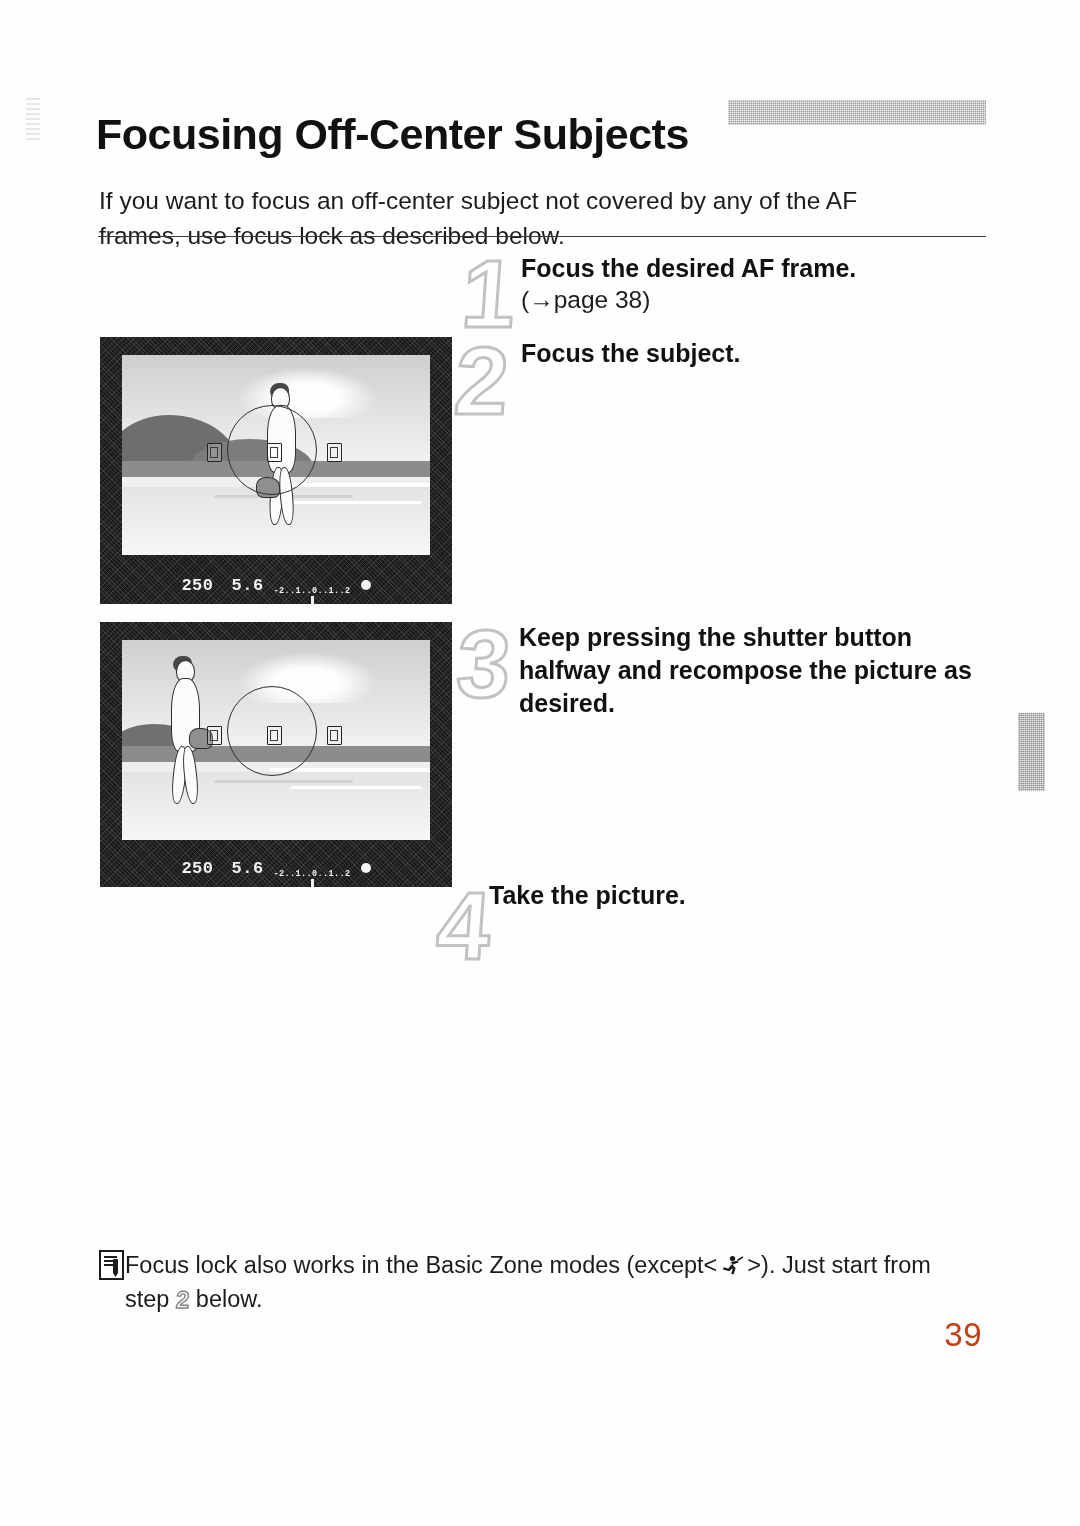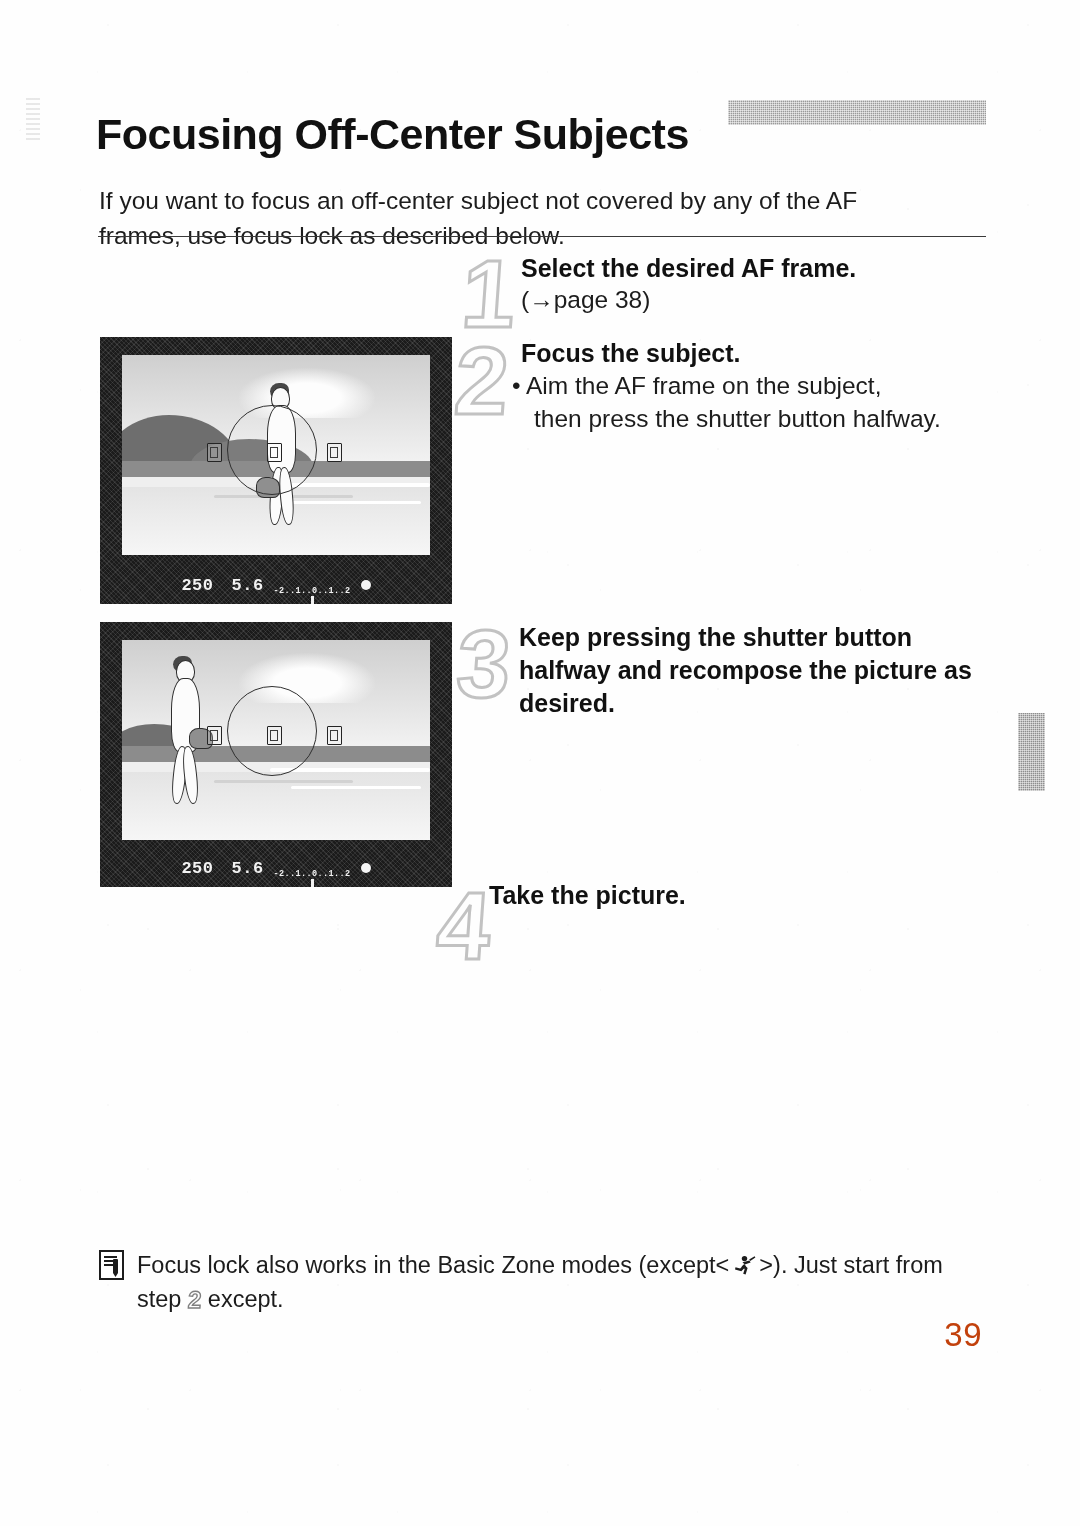--- a/index.html
+++ b/index.html
@@ -338,21 +338,21 @@
     position: absolute;
     right: 4px;
     top: 7px;
     width: 5px;
     height: 18px;
     background: #1c1c1c;
     border-radius: 1px 1px 0 0;
     clip-path: polygon(0 0, 100% 0, 100% 78%, 50% 100%, 0 78%);
   }
   .note-text {
-    margin-left: 38px;
+    margin-left: 26px;
     font-size: 23.5px;
     line-height: 34px;
     color: #1c1c1c;
   }
   .sports-icon {
     display: inline-block;
     width: 26px;
     height: 22px;
     position: relative;
     vertical-align: -4px;
@@ -390,28 +390,24 @@
 
   <p class="intro">If you want to focus an off-center subject not covered by any of the AF frames, use focus lock as described below.</p>
 
   <div class="rule"></div>
 
   <div class="step-num num1">1</div>
   <div class="step-num num2">2</div>
   <div class="step-num num3">3</div>
   <div class="step-num num4">4</div>
 
-  <div class="step-head s1h">Select the desired AF frame.</div>
+  <div class="step-head s1h">Focus the desired AF frame.</div>
   <div class="step-body s1b">(→page 38)</div>
 
   <div class="step-head s2h">Focus the subject.</div>
-  <div class="step-body s2b">
-    <div class="bullet">• Aim the AF frame on the subject,</div>
-    <div class="cont">then press the shutter button halfway.</div>
-  </div>
 
   <div class="step-head s3h">Keep pressing the shutter button halfway and recompose the picture as desired.</div>
 
   <div class="step-head s4h">Take the picture.</div>
 
   <div class="photo photo-1">
     <div class="vf-inner">
       <div class="sky"></div>
       <div class="hill hill-a"></div>
       <div class="hill hill-b"></div>
@@ -498,19 +494,19 @@
       <span>Focus lock also works in the Basic Zone modes (except&lt;</span><span class="sports-icon"><svg viewBox="0 0 26 22" width="26" height="22" aria-hidden="true">
             <circle cx="13.5" cy="3.6" r="2.7" fill="#1c1c1c"></circle>
             <path d="M11.5 7.2 L18.5 5.4 L19.6 7.6 L13.8 9.6 Z" fill="#1c1c1c"></path>
             <path d="M13.4 9.0 L9.2 13.4 L4.5 12.2 L4.0 14.4 L10.3 16.2 L15.0 11.6 Z" fill="#1c1c1c"></path>
             <path d="M13.0 9.6 L16.6 13.0 L14.6 19.4 L12.2 18.7 L13.7 13.9 L10.6 11.6 Z" fill="#1c1c1c"></path>
             <path d="M18.2 4.4 L23.6 1.2 L24.4 2.6 L19.2 6.0 Z" fill="#1c1c1c"></path>
           </svg></span><span>&gt;). Just start from</span>
       <br>
       <span>step</span>
       <span class="inline-step2">2</span>
-      <span>except.</span>
+      <span>below.</span>
     </div>
   </div>
 
   <div class="page-number">39</div>
 
 </div>
 
 </body></html>

